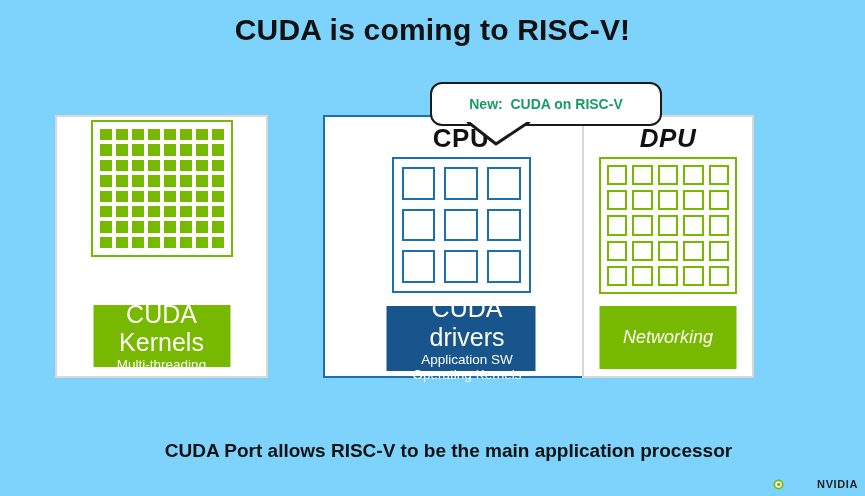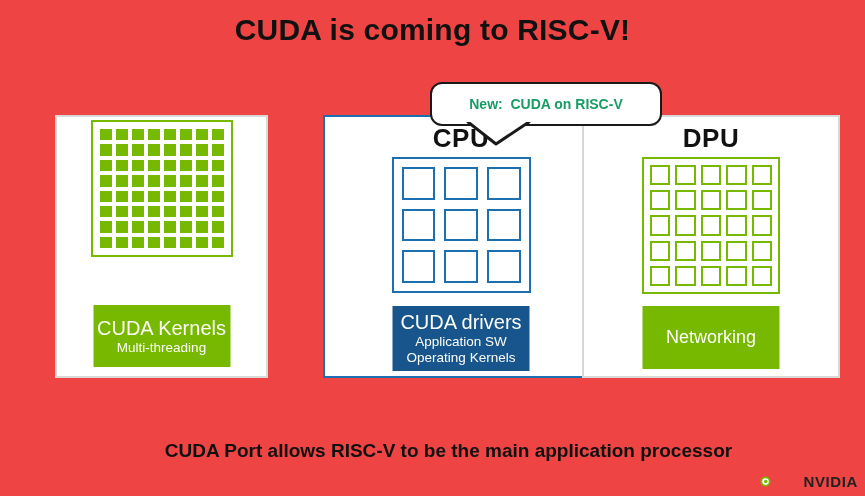--- a/index.html
+++ b/index.html
@@ -1,63 +1,63 @@
 <!DOCTYPE html>
 <html style="--nvidia-green: #76B900; --cpu-blue: #1C6FB0; --cpu-dark-blue: #17558C; --callout-green: #189C66; --panel-border-gray: #D8D8D8; --text-dark: #111111;"><head>
 <meta charset="utf-8">
 <style>
   html,body{margin:0;padding:0;background:#fff;}
   body{width:865px;height:496px;font-family:"Liberation Sans","DejaVu Sans",sans-serif;}
-  .slide{position:relative;width:865px;height:496px;background:#ef4444;overflow:hidden;}
+  .slide{position:relative;width:865px;height:496px;background:#7dd3fc;overflow:hidden;}
 
   .title{position:absolute;top:13px;left:0;width:100%;margin:0;text-align:center;
          font-size:30px;font-weight:800;color:var(--text-dark,#111);letter-spacing:0.2px;}
 
   
   .callout{position:absolute;left:430px;top:82px;width:228px;height:40px;background:#fff;
            border:2.5px solid #1a1a1a;border-radius:12px;z-index:6;
            display:flex;align-items:center;justify-content:center;}
   .callout-text{font-size:14px;font-weight:600;color:var(--callout-green,#189C66);white-space:pre;}
   .callout-tail{position:absolute;left:34px;top:37.5px;z-index:7;}
 
   
   .panel{position:absolute;top:115px;height:263px;background:#fff;box-sizing:border-box;
          display:flex;flex-direction:column;align-items:center;}
   .panel-gpu{left:55px;width:213px;border:2px solid var(--panel-border-gray,#D8D8D8);}
   .panel-cpu{left:323px;width:276px;border:2px solid var(--cpu-blue,#1C6FB0);}
-  .panel-dpu{left:582px;width:258px;border:2px solid var(--panel-border-gray,#D8D8D8);}
+  .panel-dpu{left:582px;width:172px;border:2px solid var(--panel-border-gray,#D8D8D8);font-style:italic;}
   .panel-heading{margin:5px 0 0;font-size:26px;line-height:32px;font-weight:800;
                  color:var(--text-dark,#111);letter-spacing:0.5px;}
 
   .chipgrid{display:grid;box-sizing:border-box;margin-top:3px;}
   .grid-gpu{width:142px;height:137px;border:2px solid var(--nvidia-green,#76B900);padding:7px;gap:4px;}
   .grid-cpu{width:139px;height:136px;border:2px solid var(--cpu-blue,#1C6FB0);padding:8px;gap:9px;}
   .grid-dpu{width:138px;height:137px;border:2px solid var(--nvidia-green,#76B900);padding:6px;gap:5px;}
   .cell{box-sizing:border-box;}
   .cell.filled-green{background:var(--nvidia-green,#76B900);}
   .cell.outlined-blue{background:#fff;border:2px solid var(--cpu-blue,#1C6FB0);}
   .cell.outlined-green{background:#fff;border:2px solid var(--nvidia-green,#76B900);}
 
   .labelbox{position:absolute;left:50%;transform:translateX(-50%);width:137px;
             display:flex;flex-direction:column;align-items:center;justify-content:center;
             color:#fdfdf6;text-align:center;line-height:1.15;}
   .labelbox.green{background:var(--nvidia-green,#76B900);}
-  .labelbox.blue{background:var(--cpu-dark-blue,#17558C);}
+  .labelbox.blue{background:var(--cpu-dark-blue,#17558C);padding-left:12px;}
   .panel-gpu .labelbox{height:62px;bottom:9px;}
   .panel-cpu .labelbox{height:65px;bottom:5px;}
   .panel-dpu .labelbox{height:63px;bottom:7px;}
-  .line-lg{font-size:20px;}
+  .line-lg{font-size:25px;}
   .line-md{font-size:18px;}
   .line-sm{font-size:13.5px;}
 
   .caption{position:absolute;top:424px;left:0;width:100%;margin:16px;text-align:center;
            font-size:19px;font-weight:800;color:var(--text-dark,#111);}
 
   .brand{position:absolute;right:7px;bottom:6px;display:flex;align-items:center;gap:3px;}
-  .brand-word{font-size:15px;font-weight:800;color:#222;letter-spacing:0.6px;padding-left:29px;}
+  .brand-word{font-size:11px;font-weight:800;color:#222;letter-spacing:0.6px;padding-left:29px;}
 </style>
 </head>
 <body>
 
 <div class="slide">
 
   <h1 class="title">CUDA is coming to RISC-V!</h1>
 
   <div class="callout">
     <span class="callout-text">New:  CUDA on RISC-V</span>

